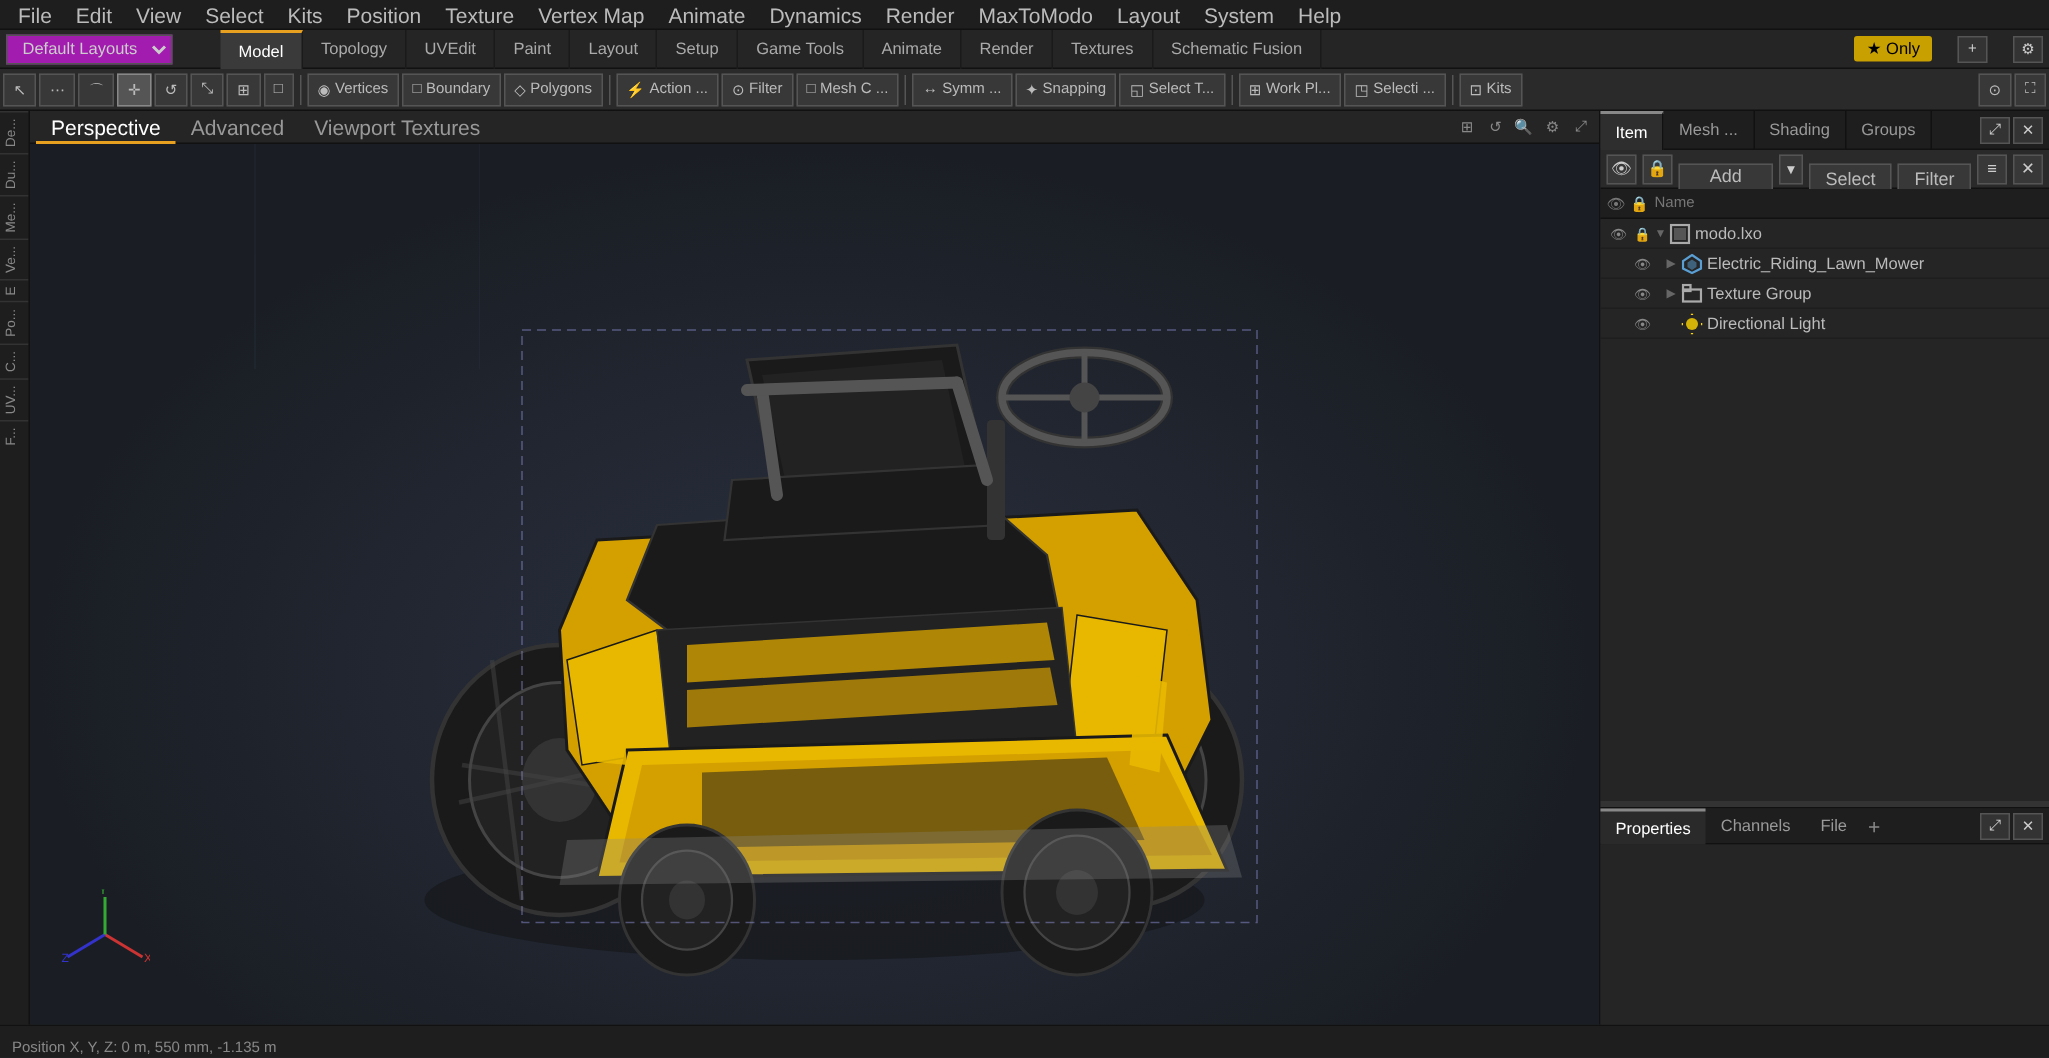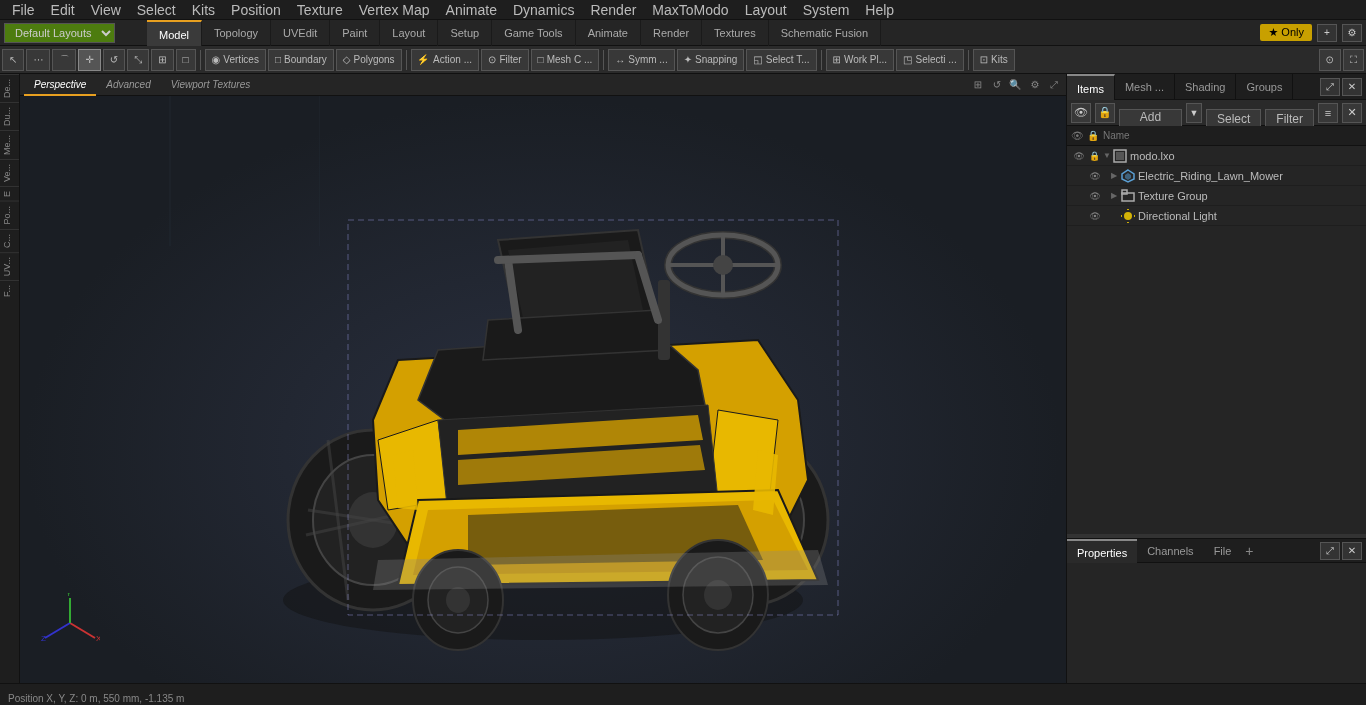--- a/index.html
+++ b/index.html
@@ -34,21 +34,21 @@
 
     
     #layout-bar {
       display: flex;
       align-items: center;
       height: 26px;
       background: #252525;
       border-bottom: 1px solid #111;
     }
     .layout-dropdown {
-      background: #4d7c0f;
+      background: #a21caf;
       border: 1px solid #555;
       color: #ccc;
       font-size: 11px;
       height: 20px;
       padding: 0 6px;
       margin: 0 4px;
       cursor: pointer;
     }
     .layout-tab {
       padding: 0 12px;
@@ -62,21 +62,21 @@
     .layout-tab.active {
       background: #3a3a3a;
       color: #fff;
       border-top: 2px solid #e8a020;
       margin-left: 28px;
     }
     .layout-star-area {
       margin-left: auto;
       display: flex;
       align-items: center;
-      gap: 5px;
+      gap: 17px;
       padding-right: 4px;
     }
     .star-btn {
       background: #c8a000;
       color: #000;
       font-size: 11px;
       padding: 2px 8px;
       border: none;
       cursor: pointer;
       border-radius: 2px;
@@ -164,24 +164,23 @@
       align-items: center;
       height: 22px;
       background: #252525;
       border-bottom: 1px solid #111;
       padding: 0 4px;
     }
     .vp-tab {
       padding: 0 10px;
       height: 22px;
       line-height: 22px;
-      font-size: 10px;
+      font-size: 14px;
       color: #999;
       cursor: pointer;
-      font-style: italic;
     }
     .vp-tab.active { color: #fff; border-bottom: 2px solid #e8a020; }
     .vp-icons {
       margin-left: auto;
       display: flex;
       gap: 3px;
       align-items: center;
     }
     .vp-icon-btn {
       width: 16px;
@@ -681,21 +680,21 @@
         <text x="56" y="48" fill="#cc3333" font-size="8">X</text>
         <text x="1" y="48" fill="#3333cc" font-size="8">Z</text>
         <text x="26" y="3" fill="#33aa33" font-size="8">Y</text>
       </svg>
     </div>
   </div>
 
   <div id="right-panel">
 
     <div id="panel-tabs">
-      <div class="panel-tab active">Items</div>
+      <div class="panel-tab active">Item</div>
       <div class="panel-tab">Mesh ...</div>
       <div class="panel-tab">Shading</div>
       <div class="panel-tab">Groups</div>
       <div class="panel-tab-icons">
         <div class="icon-btn-small">⤢</div>
         <div class="icon-btn-small">✕</div>
       </div>
     </div>
 
     <div id="items-toolbar">

